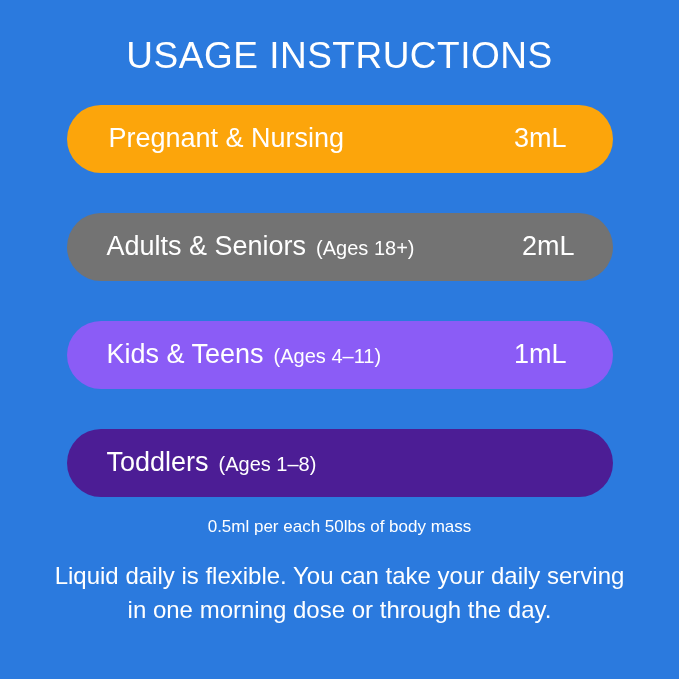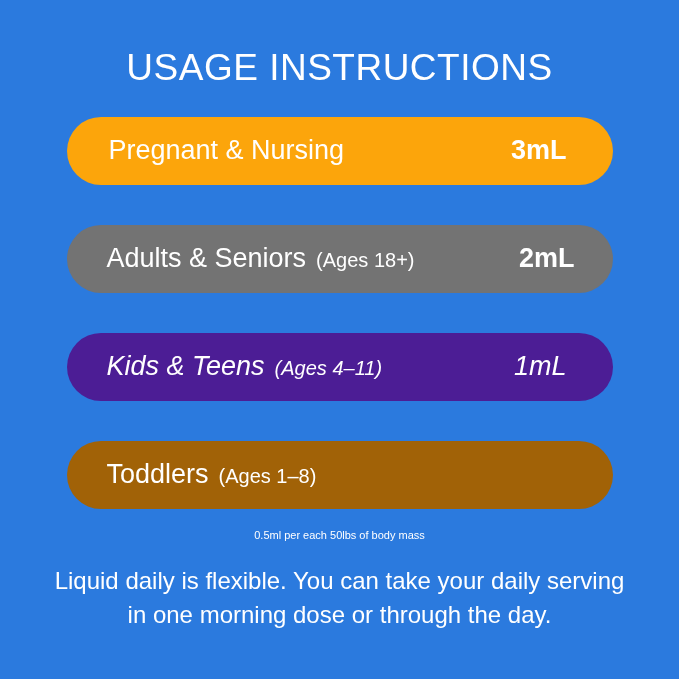--- a/index.html
+++ b/index.html
@@ -18,21 +18,21 @@
     position: relative;
     width: 679px;
     height: 679px;
     box-sizing: border-box;
     background: #2b7ade;
     display: flex;
     flex-direction: column;
     align-items: center;
   }
   .page-title {
-    margin-top: 48px;
+    margin-top: 36px;
     font-size: 37px;
     letter-spacing: 0.5px;
     color: #ffffff;
     font-weight: 400;
     text-align: center;
     line-height: 1.1;
   }
   .dose-list {
     margin-top: 28px;
     width: 546px;
@@ -72,32 +72,32 @@
   }
   .amount {
     font-size: 27px;
     font-weight: 400;
     line-height: 1;
     color: #ffffff;
     white-space: nowrap;
   }
   .row-pregnant { background: #fca50b; }
   .row-adults   { background: #737373; }
-  .row-kids     { background: #4c1d95; font-style: italic; }
-  .row-toddlers { background: #a16207; }
+  .row-kids     { background: #8b5cf6; }
+  .row-toddlers { background: #4c1d95; }
 
   .row-pregnant .row-left { padding-left: 2px; }
-  .row-pregnant .amount   { padding-right: 12px; font-weight: bold; }
-  .row-adults   .amount   { padding-right: 4px; font-weight: bold; }
+  .row-pregnant .amount   { padding-right: 12px; }
+  .row-adults   .amount   { padding-right: 4px; }
   .row-kids     .amount   { padding-right: 12px; }
   .row-toddlers .amount   { padding-right: 20px; }
 
   .footnote {
     margin-top: 20px;
-    font-size: 11px;
+    font-size: 17px;
     color: #ffffff;
     text-align: center;
     line-height: 1.2;
   }
   .closing {
     margin-top: 22px;
     width: 580px;
     font-size: 24px;
     color: #ffffff;
     text-align: center;

